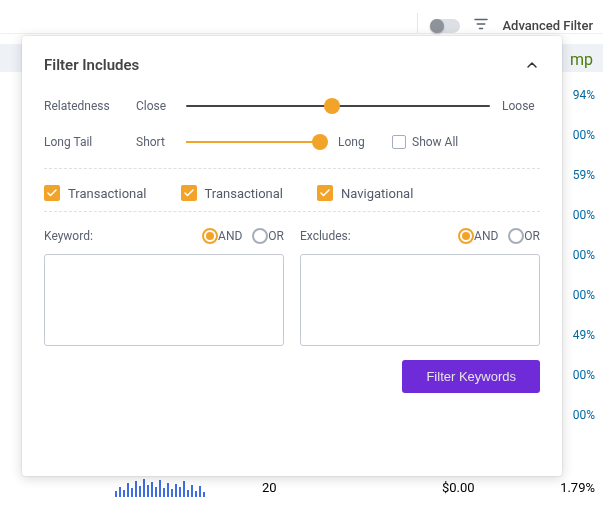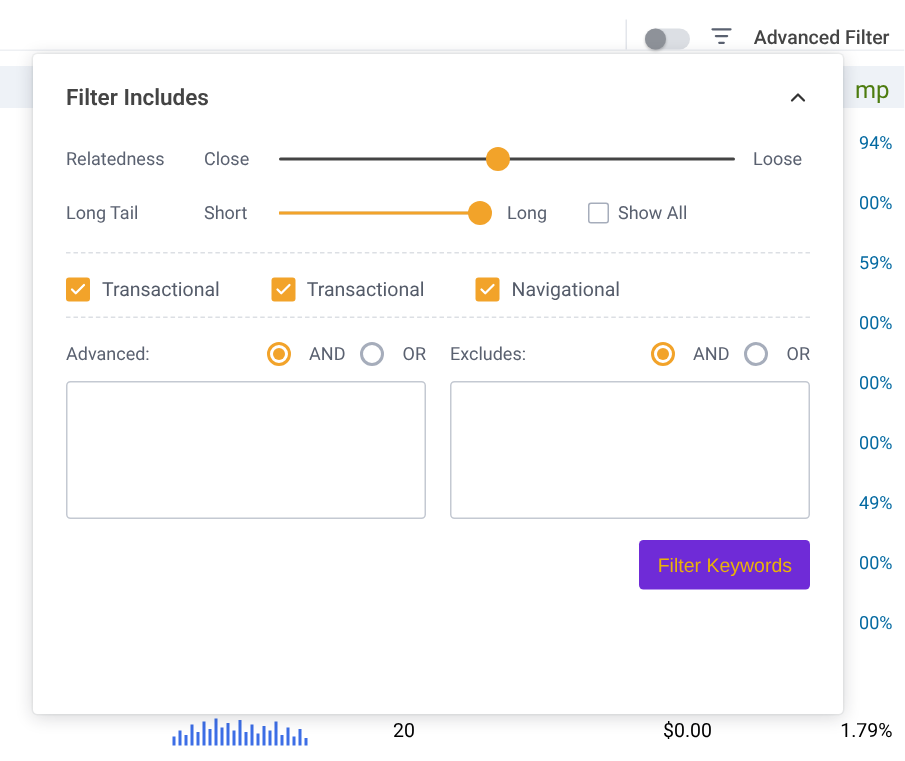--- a/index.html
+++ b/index.html
@@ -118,40 +118,40 @@
 
   .incexc {
     display: flex; gap: 16px; margin-top: 6px;
   }
   .ie-col { flex: 1; display: flex; flex-direction: column; }
   .ie-header {
     display: flex; align-items: center; justify-content: space-between;
     margin-bottom: 10px; color: #5a6170; font-size: 12px;
   }
   .radio-set { display: flex; align-items: center; gap: 10px; }
-  .radio-item { display: flex; align-items: center; gap: 12px; cursor: pointer; }
+  .radio-item { display: flex; align-items: center; gap: 0; cursor: pointer; }
   .radio-outer {
     width: 16px; height: 16px; border-radius: 50%;
     border: 2px solid #a6adbb; display: flex; align-items: center; justify-content: center;
   }
   .radio-outer.selected { border-color: #f2a32a; }
   .radio-dot {
     width: 8px; height: 8px; border-radius: 50%; background: #f2a32a;
   }
   .ie-box {
     width: 100%; height: 92px; border: 1px solid #c4c9d2; border-radius: 3px;
     padding: 6px; resize: none; font-family: inherit; font-size: 12px;
   }
 
   .panel-footer {
     display: flex; justify-content: flex-end; margin-top: 14px;
   }
   .btn-primary {
-    background: #6f2bd7; color: #eab308; border: none;
-    border-radius: 3px; padding: 9px 12px; font-size: 13px; font-weight: 500;
+    background: #6f2bd7; color: #e5e5e5; border: none;
+    border-radius: 3px; padding: 9px 24px; font-size: 13px; font-weight: 500;
     cursor: pointer;
   }
 
   .bottom-row {
     position: absolute; left: 0; right: 0; bottom: 6px; height: 28px;
     display: flex; align-items: flex-end;
   }
   .sparkline {
     position: absolute; left: 115px; bottom: 4px;
     display: flex; align-items: flex-end; gap: 2px; height: 22px;
@@ -290,21 +290,21 @@
       </div>
       <span>Navigational</span>
     </div>
   </div>
 
   <hr class="hr-dashed">
 
   <div class="incexc">
     <div class="ie-col">
       <div class="ie-header">
-        <span>Advanced:</span>
+        <span>Keyword:</span>
         <div class="radio-set">
           <div class="radio-item">
             <div class="radio-outer selected">
                 <div class="radio-dot"></div>
               </div>
             <span>AND</span>
           </div>
           <div class="radio-item">
             <div class="radio-outer"></div>
             <span>OR</span>

